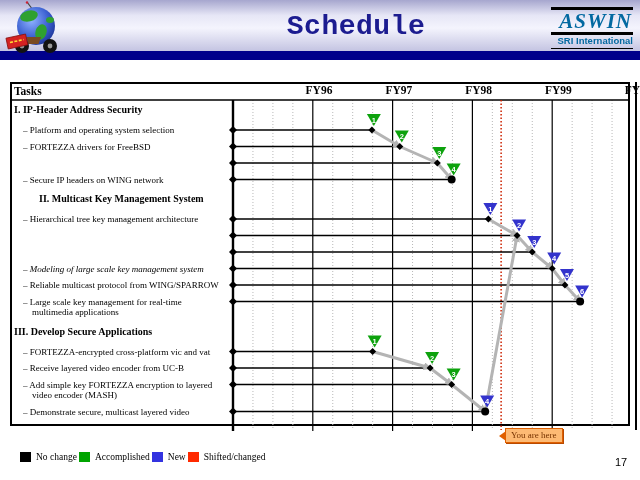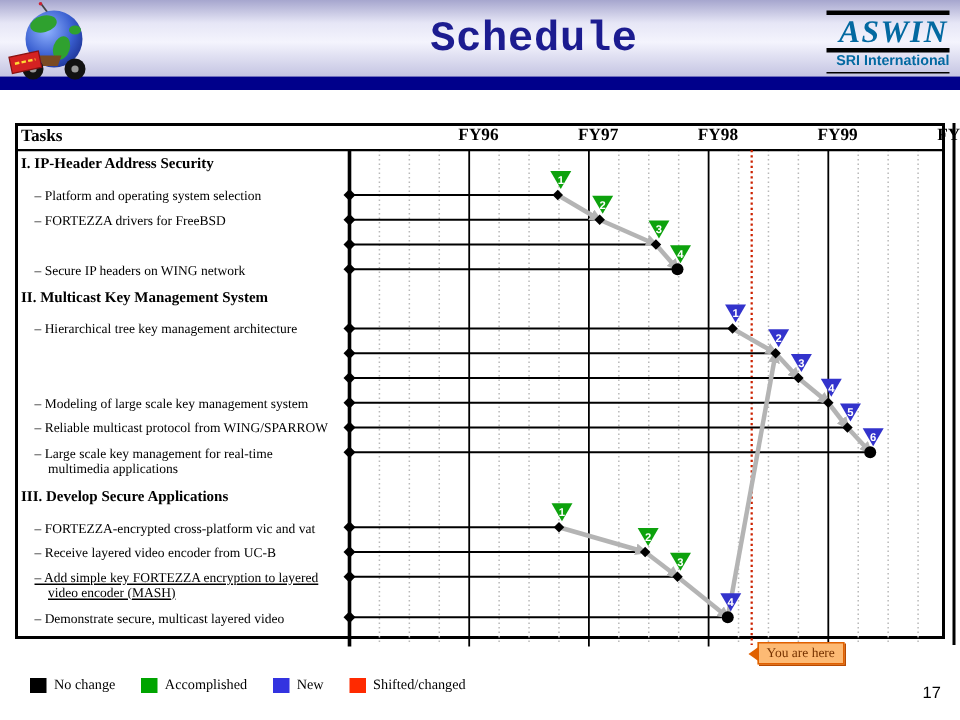--- a/index.html
+++ b/index.html
@@ -39,21 +39,21 @@
   #chart-svg{position:absolute;left:10px;top:82px;}
 
   
   .you-are-here{position:absolute;left:505px;top:428px;height:13px;line-height:13px;
     background:#fdba74;border:1px solid #e06000;box-shadow:1px 1px 0 #b84a00;
     font-size:9px;color:#773300;padding:0 5px;white-space:nowrap;}
   .yah-arrow{position:absolute;left:-7px;top:2px;width:0;height:0;
     border-top:5px solid transparent;border-bottom:5px solid transparent;border-right:7px solid #e06000;}
 
   
-  #legend{position:absolute;left:20px;top:450px;height:13px;display:flex;align-items:center;gap:17px;}
+  #legend{position:absolute;left:20px;top:450px;height:13px;display:flex;align-items:center;gap:2px;}
   .legend-item{display:flex;align-items:center;gap:5px;}
   .legend-swatch{width:11px;height:10px;display:inline-block;}
   .legend-label{font-size:9.5px;color:#000;white-space:nowrap;}
 
   .page-number{position:absolute;left:615px;top:456px;font-family:"Liberation Sans",sans-serif;
     font-size:11px;color:#000;}
 </style>
 </head>
 <body>
 
@@ -102,29 +102,29 @@
     <div class="fy-label" style="left: 302.8px;">FY97</div>
     <div class="fy-label" style="left: 382.6px;">FY98</div>
     <div class="fy-label" style="left: 462.4px;">FY99</div>
     <div class="fy-label" style="left: 542.2px;">FY00</div>
   </div>
 <div id="task-col">
     <div class="sec-title" style="top: 22px;">I.  IP-Header Address Security</div>
     <div class="task-item" style="top: 59.5px;">– FORTEZZA drivers for FreeBSD</div>
     <div class="task-item" style="top: 43px;">– Platform and operating system selection</div>
     <div class="task-item" style="top: 92.5px;">– Secure IP headers on WING network</div>
-    <div class="sec-title" style="top: 111px;">II.  Multicast Key Management System</div>
+    <div class="sec-title" style="top: 111px; margin-left: 25px;">II.  Multicast Key Management System</div>
     <div class="task-item" style="top: 132px;">– Hierarchical tree key management architecture</div>
-    <div class="task-item" style="top: 181.5px;">– Modeling of large scale key management system</div>
+    <div class="task-item" style="top: 181.5px; font-style: italic;">– Modeling of large scale key management system</div>
     <div class="task-item" style="top: 198px;">– Reliable multicast protocol from WING/SPARROW</div>
     <div class="task-item wrap2" style="top: 214.5px;">– Large scale key management for real-time multimedia applications</div>
     <div class="sec-title" style="top: 243.5px;">III.  Develop Secure Applications</div>
     <div class="task-item" style="top: 264.5px;">– FORTEZZA-encrypted cross-platform vic and vat</div>
     <div class="task-item" style="top: 281px;">– Receive layered video encoder from UC-B</div>
-    <div class="task-item wrap2" style="top: 297.5px; text-decoration: underline;">– Add simple key FORTEZZA encryption to layered video encoder (MASH)</div>
+    <div class="task-item wrap2" style="top: 297.5px;">– Add simple key FORTEZZA encryption to layered video encoder (MASH)</div>
     <div class="task-item" style="top: 324.5px;">– Demonstrate secure, multicast layered video</div>
   </div>
 
 <svg id="chart-svg" width="622" height="352" viewBox="0 0 622 352">
     <defs>
       <marker id="garr" markerWidth="9" markerHeight="8" refX="6.5" refY="4" orient="auto" markerUnits="userSpaceOnUse">
         <path d="M0,0 L9,4 L0,8 z" fill="#b4b4b4"></path>
       </marker>
     </defs>
     <line x1="242.95" y1="18" x2="242.95" y2="348" stroke="#b8b8b8" stroke-width="1" stroke-dasharray="1,2"></line>

